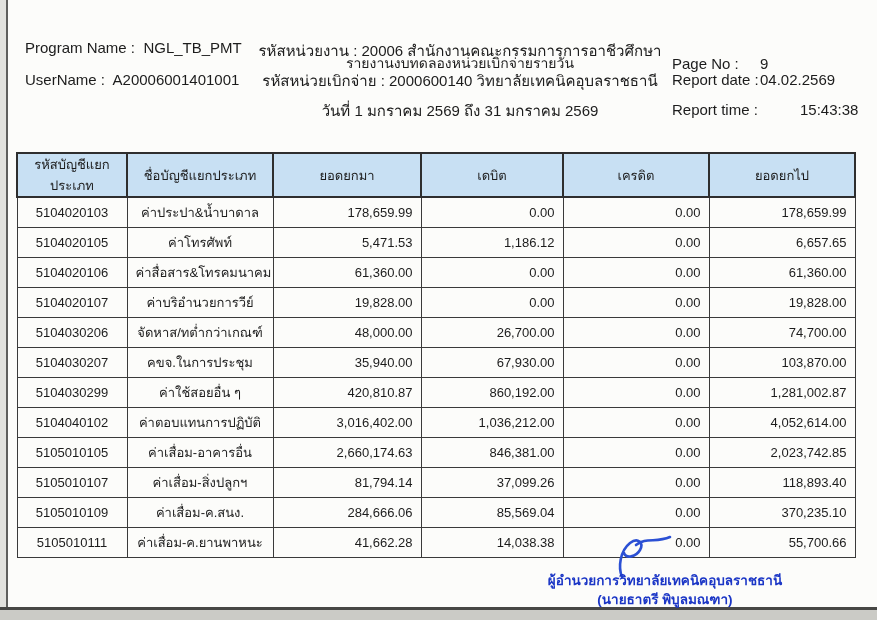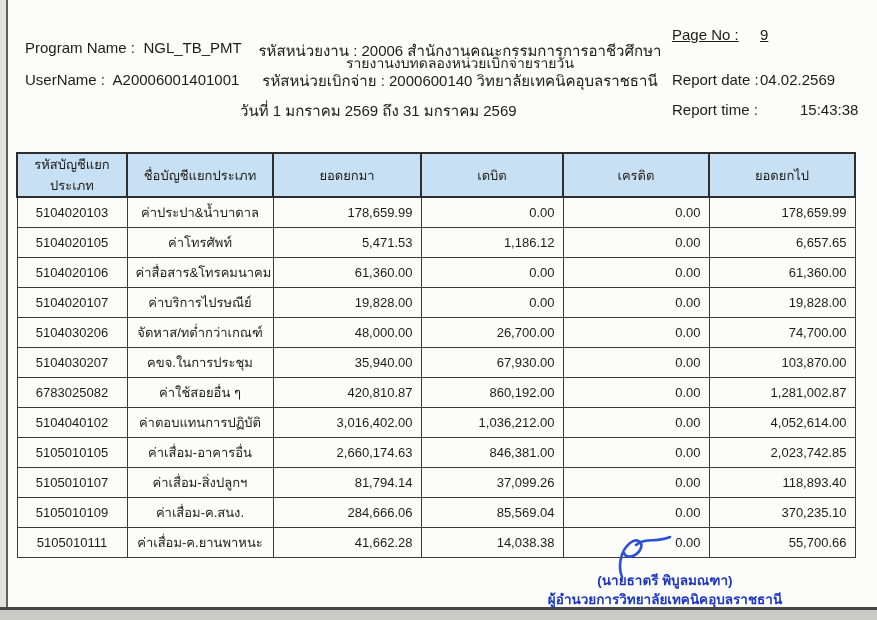--- a/index.html
+++ b/index.html
@@ -18,24 +18,24 @@
   .scan-bottom-strip{ position:absolute; left:0; top:610px; width:877px; height:10px; background:#cbcbc6; }
 
   
   .hdr-title { position:absolute; top:8px; left:240px; width:440px; text-align:center; font-size:14px;margin-top:44px; }
   .hdr-row { position:absolute; font-size:15px; white-space:nowrap; }
   .lbl { display:inline-block; }
   .hdr-left1 { top:39px; left:25px; }
   .hdr-left2 { top:71px; left:25px; }
   .hdr-c1 { top:39px; left:240px; width:440px; text-align:center; }
   .hdr-c2 { top:69px; left:240px; width:440px; text-align:center; }
-  .hdr-c3 { top:99px; left:240px; width:440px; text-align:left; }
+  .hdr-c3 { top:99px; left:240px; width:440px; text-align:center; }
   .hdr-r  { left:672px; display:flex; }
   .hdr-r .lbl { width:88px; }
-  .hdr-r1 { top:26px;text-decoration:underline; }
+  .hdr-r1 { top:55px; }
   .hdr-r2 { top:71px; }
   .hdr-r3 { top:101px;gap:40px; }
 
   
   table.report {
     position:absolute; left:16px; top:152px; width:838px;
     border-collapse:collapse; table-layout:fixed;
     font-size:13px;
   }
   table.report th {
@@ -146,21 +146,21 @@
     <td class="c-code">5104020106</td>
     <td class="c-name">ค่าสื่อสาร&amp;โทรคมนาคม</td>
     <td class="c-num c-bf">61,360.00</td>
     <td class="c-num">0.00</td>
     <td class="c-num">0.00</td>
     <td class="c-num">61,360.00</td>
   </tr>
 
   <tr>
     <td class="c-code">5104020107</td>
-    <td class="c-name">ค่าบริการไปรษณีย์</td>
+    <td class="c-name">ค่าบริอำนวยการวีย์</td>
     <td class="c-num c-bf">19,828.00</td>
     <td class="c-num">0.00</td>
     <td class="c-num">0.00</td>
     <td class="c-num">19,828.00</td>
   </tr>
 
   <tr>
     <td class="c-code">5104030206</td>
     <td class="c-name">จัดหาส/ทต่ำกว่าเกณฑ์</td>
     <td class="c-num c-bf">48,000.00</td>
@@ -172,21 +172,21 @@
   <tr>
     <td class="c-code">5104030207</td>
     <td class="c-name">คขจ.ในการประชุม</td>
     <td class="c-num c-bf">35,940.00</td>
     <td class="c-num">67,930.00</td>
     <td class="c-num">0.00</td>
     <td class="c-num">103,870.00</td>
   </tr>
 
   <tr>
-    <td class="c-code">6783025082</td>
+    <td class="c-code">5104030299</td>
     <td class="c-name">ค่าใช้สอยอื่น ๆ</td>
     <td class="c-num c-bf">420,810.87</td>
     <td class="c-num">860,192.00</td>
     <td class="c-num">0.00</td>
     <td class="c-num">1,281,002.87</td>
   </tr>
 
   <tr>
     <td class="c-code">5104040102</td>
     <td class="c-name">ค่าตอบแทนการปฏิบัติ</td>
@@ -232,15 +232,15 @@
     <td class="c-num">55,700.66</td>
   </tr>
 </tbody>
 </table>
 
 <svg class="sig-svg" width="62" height="48" viewBox="0 0 62 48">
   <path d="M10 44 C6 34 8 18 18 10 C26 4 32 10 28 17 C24 24 14 26 12 20 M24 12 C34 4 44 10 58 4" fill="none" stroke="#2b50d4" stroke-width="2.6" stroke-linecap="round"></path>
 </svg>
 
 <div class="sig-block">
+  <div>ผู้อำนวยการวิทยาลัยเทคนิคอุบลราชธานี</div>
   <div>(นายธาตรี  พิบูลมณฑา)</div>
-  <div>ผู้อำนวยการวิทยาลัยเทคนิคอุบลราชธานี</div>
 </div>
 
 </body></html>

